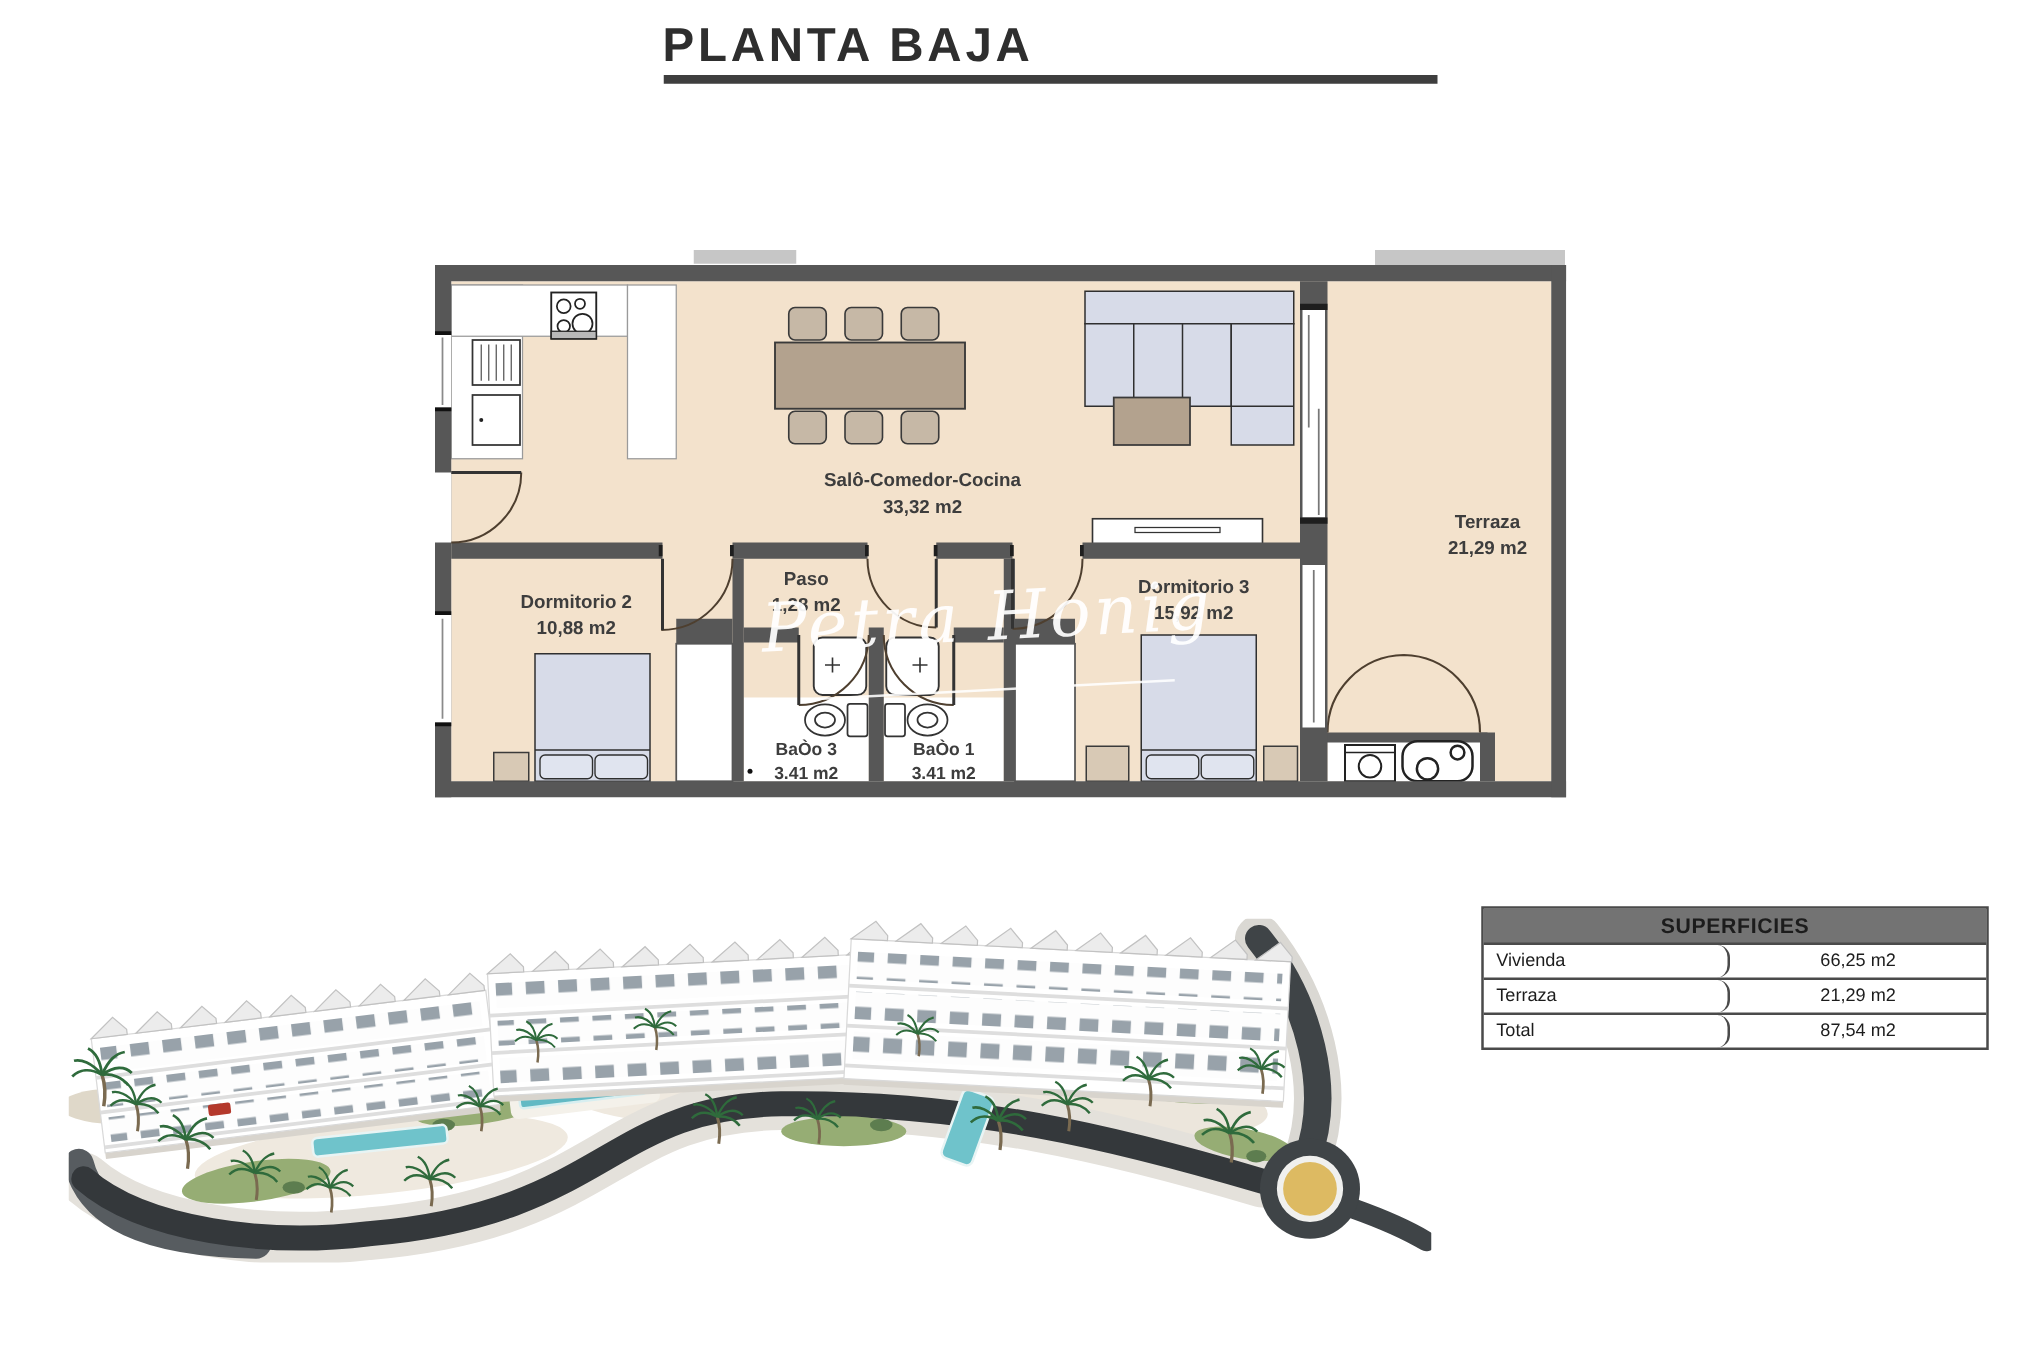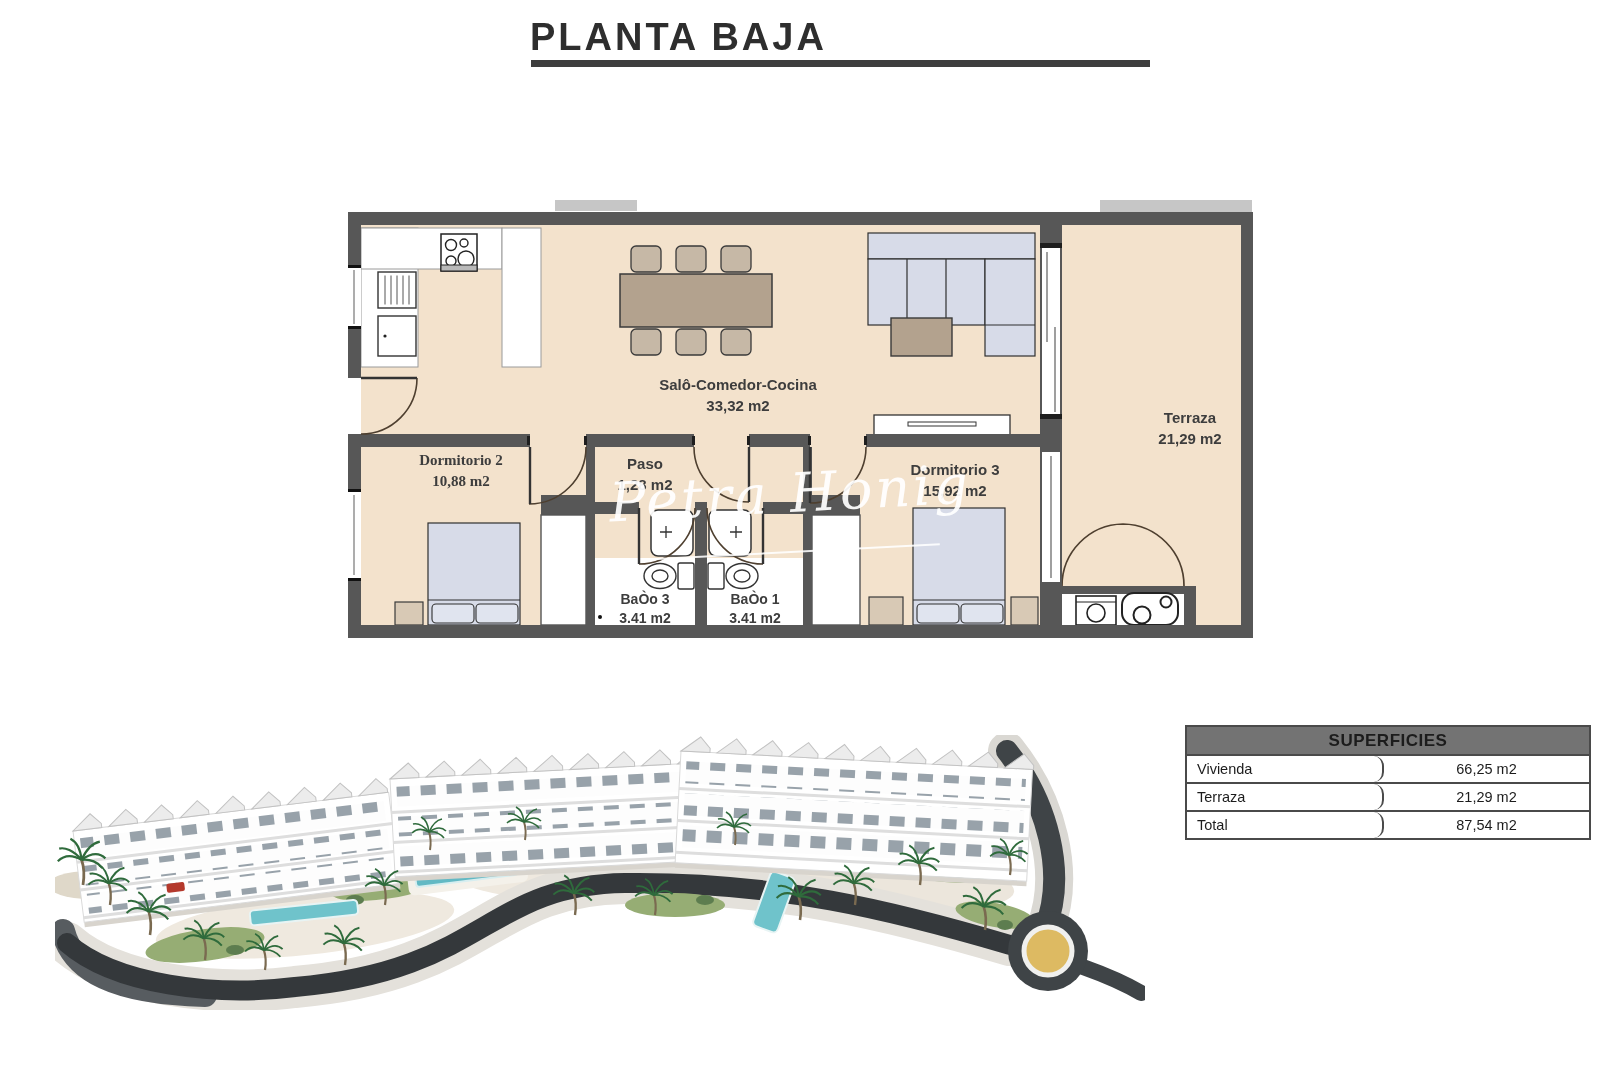--- a/index.html
+++ b/index.html
@@ -244,21 +244,21 @@
     </svg>
 
     <div class="room-label" style="left:390px;top:183px;">
       <div>Salô-Comedor-Cocina</div>
       <div>33,32 m2</div>
     </div>
     <div class="room-label" style="left:842px;top:216px;">
       <div>Terraza</div>
       <div>21,29 m2</div>
     </div>
-    <div class="room-label" style="left:113px;top:259px;font-family:Liberation Serif, serif;">
+    <div class="room-label" style="left:113px;top:280px;">
       <div>Dormitorio 2</div>
       <div>10,88 m2</div>
     </div>
     <div class="room-label" style="left:297px;top:262px;">
       <div>Paso</div>
       <div>1,28 m2</div>
     </div>
     <div class="room-label" style="left:607px;top:268px;">
       <div>Dormitorio 3</div>
       <div>15,92 m2</div>

